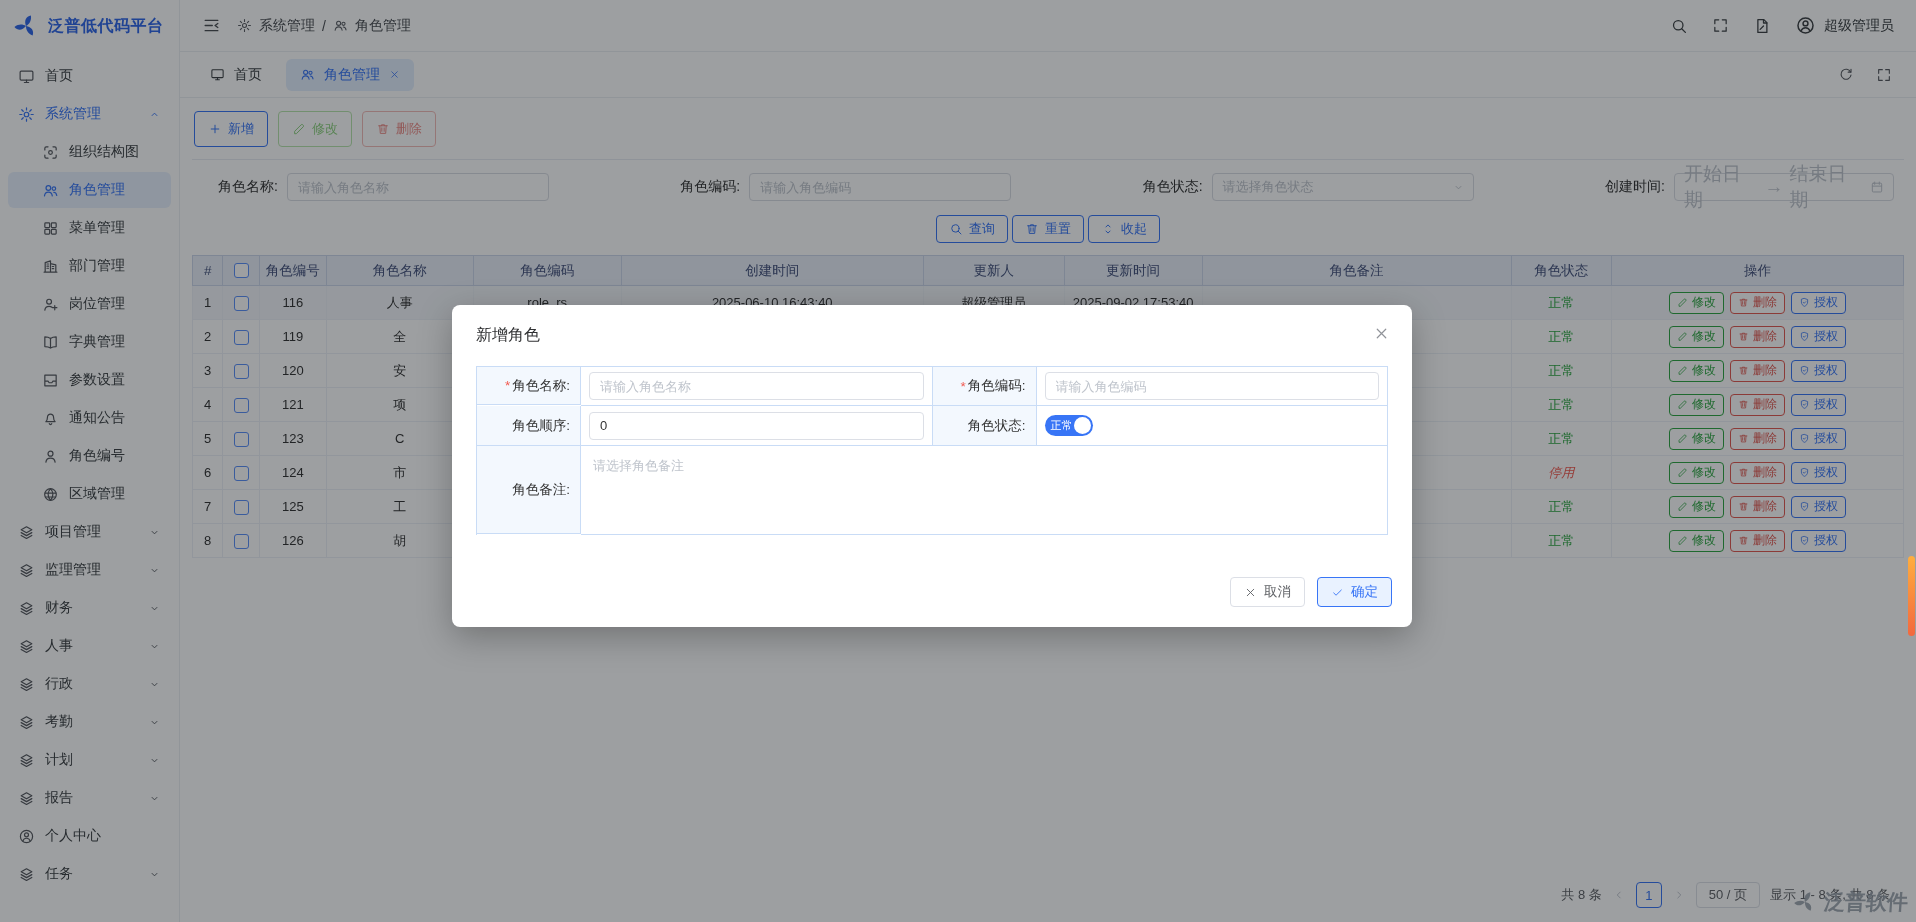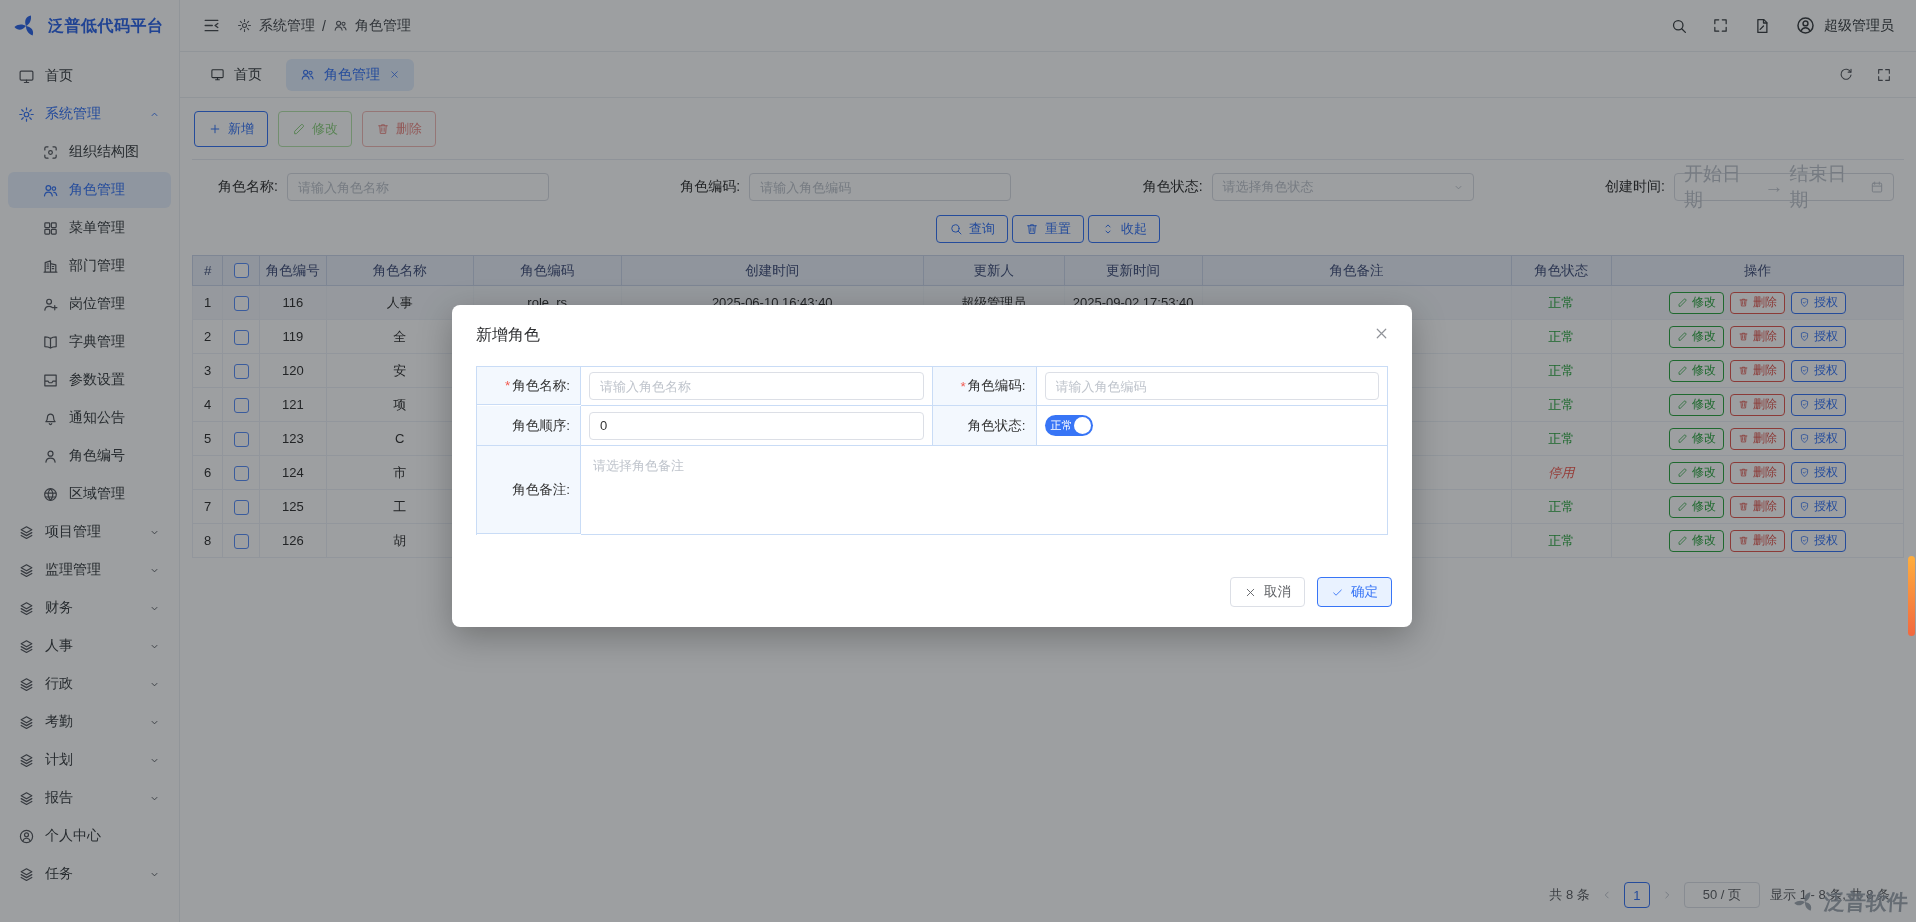--- a/index.html
+++ b/index.html
@@ -67,21 +67,21 @@
   .cbx { display:inline-block; width:15px; height:15px; border:1.5px solid #5B8FF9; border-radius:3px; background:#fff; vertical-align:middle; cursor:pointer; }
   .mini { height:22px; padding:0 7px; border-radius:4px; font-size:12px; display:inline-flex; align-items:center; gap:4px; background:#fff; cursor:pointer; font-family:inherit; border:1px solid; margin:0 3px; }
   .mini.m-edit { color:#2DA641; border-color:#2DA641; }
   .mini.m-del  { color:#E25950; border-color:#E25950; }
   .mini.m-auth { color:#3875F6; border-color:#3875F6; }
 
   
   .pager { margin-top:auto; display:flex; justify-content:flex-end; align-items:center; gap:10px; padding:10px 14px 14px; font-size:13px; color:#606266; }
   .pg-chev { color:#C0C4CC; display:inline-flex; cursor:pointer; }
   .pg-num { min-width:26px; height:26px; border:1px solid #3875F6; color:#3875F6; border-radius:4px; display:inline-flex; align-items:center; justify-content:center; background:#fff; cursor:pointer; }
-  .pg-size { height:26px; padding:0 18px; border:1px solid #DCDFE6; border-radius:4px; display:inline-flex; align-items:center; color:#606266; cursor:pointer; background:#fff; }
+  .pg-size { height:26px; padding:0 12px; border:1px solid #DCDFE6; border-radius:4px; display:inline-flex; align-items:center; color:#606266; cursor:pointer; background:#fff; }
   .watermark { position:absolute; right:8px; bottom:6px; display:flex; align-items:center; gap:6px; color:#99A1AB; font-weight:bold; font-size:21px; opacity:.9; pointer-events:none; transform:skewX(-4deg); }
 
   
   .dim { position:fixed; left:0; top:0; width:1916px; height:922px; background:rgba(10,14,20,.40); z-index:900; }
   .modal { position:fixed; left:452px; top:305px; width:960px; height:322px; background:#fff; border-radius:8px; box-shadow:0 10px 34px rgba(0,0,0,.28); z-index:1000; padding:20px 24px; }
   .m-title { font-size:16px; color:#303133; }
   .m-close { position:absolute; top:20px; right:22px; color:#909399; cursor:pointer; }
   .m-grid { margin-top:20px; display:grid; grid-template-columns:104px 1fr 104px 1fr; border-top:1px solid #C9DCF6; border-left:1px solid #C9DCF6; }
   .m-cell { border-right:1px solid #C9DCF6; border-bottom:1px solid #C9DCF6; }
   .m-label { display:flex; align-items:center; justify-content:flex-end; padding:0 10px 0 6px; background:#F3F8FE; color:#333; font-size:13.5px; gap:2px; }

